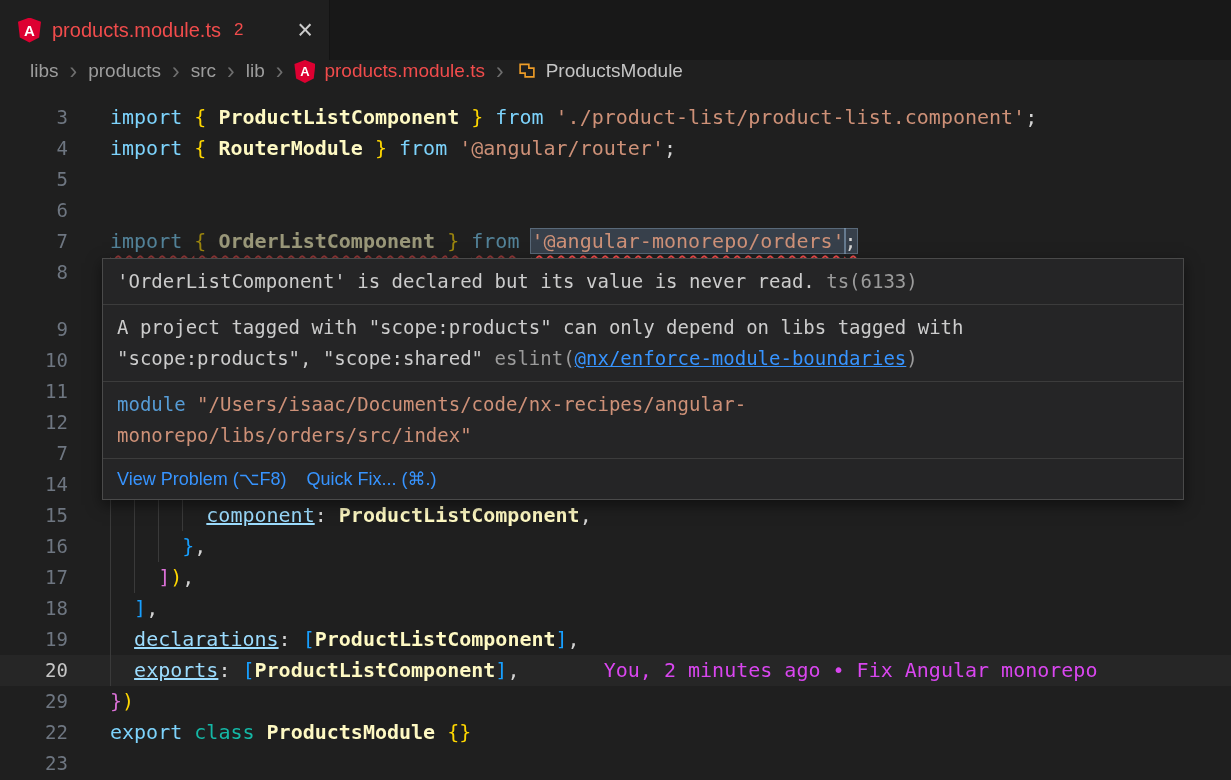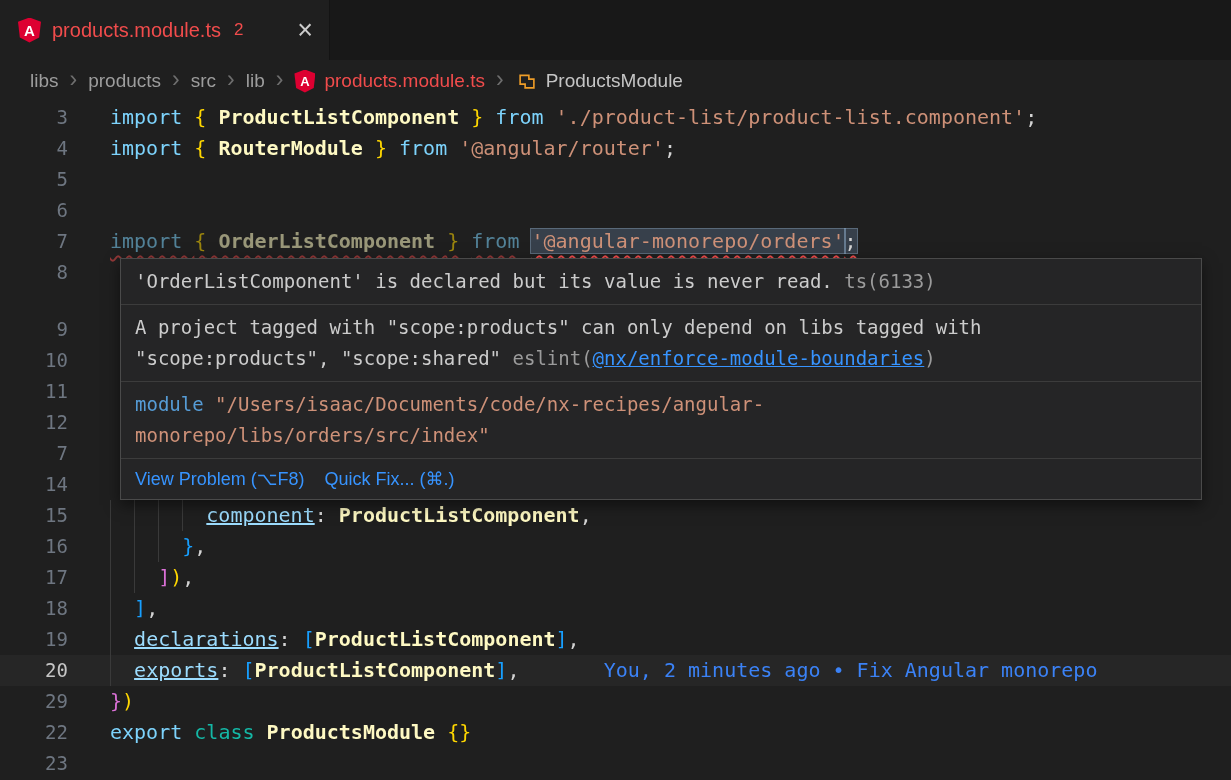--- a/index.html
+++ b/index.html
@@ -12,21 +12,21 @@
   .tab-label { color:#f14c4c; font-size:20px; }
   .tab-badge { color:#f14c4c; font-size:17px; margin-left:2px; }
   .tab-close { margin-left:auto; color:#cccccc; font-size:27px; line-height:1; cursor:pointer; }
 
   .ng { width:23px; height:25px; background:#dd0031; clip-path:polygon(50% 0,100% 17%,92% 80%,50% 100%,8% 80%,0 17%); display:flex; align-items:center; justify-content:center; flex:none; }
   .ng b { color:#ffffff; font-size:15px; font-weight:bold; font-family:"Liberation Sans",sans-serif; }
   .ng.sm { width:21px; height:23px; }
   .ng.sm b { font-size:13px; }
 
   
-  .crumbs { height:42px; background:#1f1f1f; display:flex; align-items:center; padding-left:30px; gap:9px; font-size:19px; color:#9d9d9d; }
+  .crumbs { height:42px; background:#1f1f1f; display:flex; padding-left:30px; gap:9px; font-size:19px; color:#9d9d9d; }
   .crumb { cursor:pointer; }
   .sep { color:#6e6e6e; font-size:23px; line-height:1; padding:0 2px 4px 2px; }
   .crumb-file { color:#f14c4c; }
   .crumb-symbol { color:#c5c5c5; }
   .cls-icon { flex:none; margin-left:2px; }
 
   
   .editor { position:relative; height:678px; background:#1f1f1f; }
   .line { display:flex; height:31px; font:20px/31px "DejaVu Sans Mono",monospace; white-space:pre; }
   .line.gap { margin-top:26px; }
@@ -39,27 +39,27 @@
   .kw   { color:#7dd3fc; }
   .kw2  { color:#14b8a6; }
   .cls  { color:#fef9c3; font-weight:bold; }
   .prop { color:#9CDCFE;text-decoration:underline; }
   .str  { color:#CE9178; }
   .cmt  { color:#6A9955; }
   .pun  { color:#D4D4D4; }
   .b1   { color:#FFD700; }
   .b2   { color:#DA70D6; }
   .b3   { color:#179FFF; }
-  .blame{ color:#3b82f6; margin-left:7ch; }
+  .blame{ color:#d946ef; margin-left:7ch; }
   .fade { opacity:.55; }
   .hl   { background:rgba(99,125,157,0.35); outline:1px solid rgba(148,180,212,0.5); }
   .squiggle .tok { text-decoration:underline wavy #f14c4c; text-decoration-thickness:1.5px; text-underline-offset:7px; text-decoration-skip-ink:none; }
 
   
-  .hover { position:absolute; left:120px; top:156px; width:1082px; background:#252526; border:1px solid #4a4a4a; box-shadow:0 5px 14px rgba(0,0,0,0.5); z-index:5; font:19px/31px "DejaVu Sans Mono",monospace; color:#cccccc; }
+  .hover { position:absolute; left:102px; top:156px; width:1082px; background:#252526; border:1px solid #4a4a4a; box-shadow:0 5px 14px rgba(0,0,0,0.5); z-index:5; font:19px/31px "DejaVu Sans Mono",monospace; color:#cccccc; }
   .hsec { padding:7px 14px; border-bottom:1px solid #3c3c3c; }
   .hline { white-space:pre-wrap; }
   .seg.txt  { color:#cccccc; }
   .seg.dim  { color:#9b9b9b; }
   .seg.link { color:#3794ff; text-decoration:underline; cursor:pointer; }
   .seg.mod  { color:#569CD6; }
   .seg.str  { color:#CE9178; }
   .hactions { padding:6px 14px; display:flex; gap:20px; font:18px/28px "Liberation Sans",sans-serif; color:#3794ff; }
   .haction { cursor:pointer; }
 </style>

